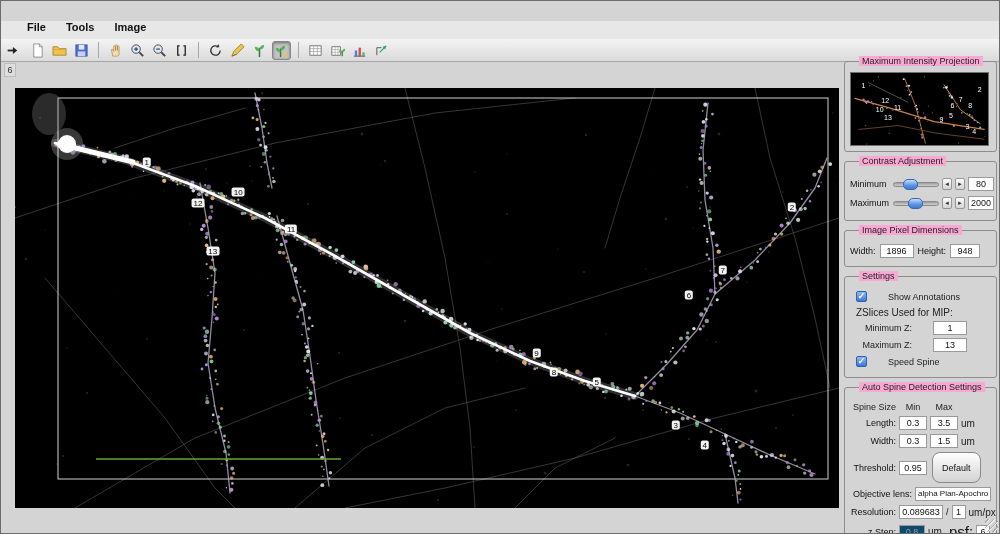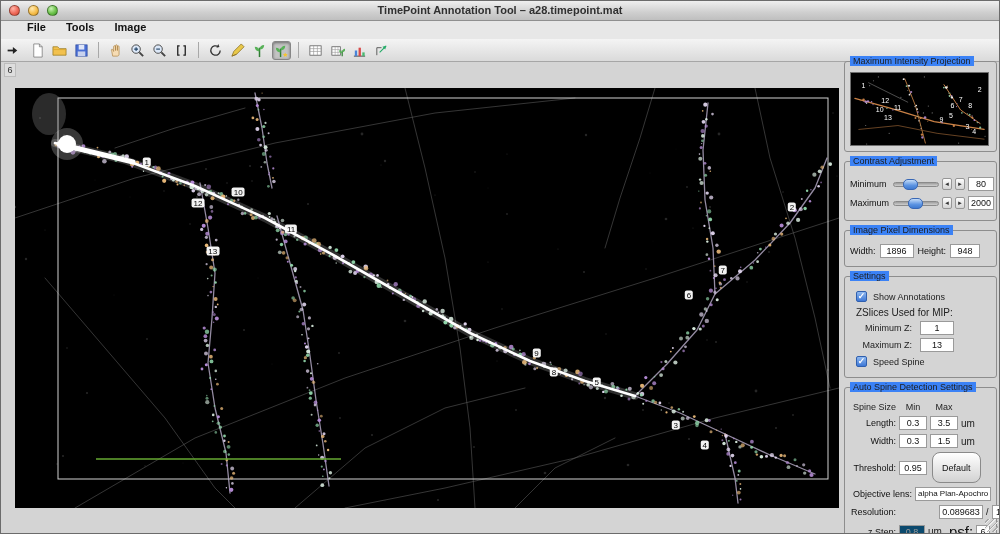--- a/index.html
+++ b/index.html
@@ -37,76 +37,68 @@
     color:#333;text-align:center;line-height:13px;border:1px solid #bdbdbd;background:#dedede;}
   
   .canvas{position:absolute;left:14px;top:87px;width:824px;height:420px;background:#000;cursor:crosshair;}
   #scene{position:absolute;left:0;top:0;width:100%;height:100%;z-index:1;}
   .annotation-layer{position:absolute;left:0;top:0;right:0;bottom:0;z-index:2;}
   .ann{position:absolute;transform:translate(-50%,-50%);background:rgba(255,255,255,.95);
     color:#000;font-size:8px;line-height:9px;padding:0 2px;border-radius:2px;cursor:pointer;}
   
   .sidebar{position:absolute;left:843px;top:60px;width:153px;bottom:4px;}
   .group{position:relative;border:1px solid #8d8d8d;border-radius:3px;margin-bottom:9px;padding:10px 5px 5px;}
-  .gtitle{position:absolute;top:-6px;left:5px;background:#3b82f6;padding:0 3px;font-size:9px;color:#1d1d1d;white-space:nowrap;}
+  .gtitle{position:absolute;top:-6px;left:14px;background:#f9a8d4;padding:0 3px;font-size:9px;color:#1d1d1d;white-space:nowrap;}
   .mip-thumb{position:relative;width:139px;height:74px;background:#000;border:1px solid #6e6e6e;cursor:pointer;}
   #mipscene{position:absolute;left:0;top:0;width:100%;height:100%;z-index:1;}
   .mip-ann-layer{position:absolute;left:0;top:0;right:0;bottom:0;z-index:2;}
   .mip-ann{position:absolute;transform:translate(-50%,-50%);color:#fff;font-size:7px;line-height:7px;}
   .slider-row{display:flex;align-items:center;gap:3px;margin:5px 0;font-size:9px;color:#111;}
   .slabel{flex:0 0 40px;}
   .groove{position:relative;flex:0 0 46px;height:5px;border:1px solid #8a8a8a;border-radius:3px;
     background:linear-gradient(#9d9d9d,#cfcfcf);cursor:pointer;}
   .thumb{position:absolute;top:-4px;width:15px;height:11px;border-radius:5px;cursor:grab;
     background:linear-gradient(#c4dcf8,#5b93e2 60%,#3f7ad0);border:1px solid #3867b5;}
   .arrow-btn{flex:0 0 10px;height:12px;font-size:6px;display:flex;align-items:center;justify-content:center;
     background:linear-gradient(#fdfdfd,#d4d4d4);border:1px solid #969696;border-radius:2px;color:#333;cursor:pointer;}
   .arrow-btn.left::before{content:"◄";}
   .arrow-btn.right::before{content:"►";}
   .valbox{display:inline-block;background:#fff;border:1px solid #9a9a9a;font-size:9px;color:#111;
     text-align:center;padding:1px 2px;min-width:26px;line-height:10px;}
   .valbox.disabled{background:#0c4a6e;color:#9b9b9b;}
   .dim-row{display:flex;align-items:center;gap:4px;font-size:9px;margin:3px 0;color:#111;}
-  .check-row{display:flex;align-items:center;gap:6px;margin:4px 0 5px 6px;font-size:9px;color:#222;}
+  .check-row{display:flex;align-items:center;gap:21px;margin:4px 0 5px 6px;font-size:9px;color:#222;}
   .checkbox{width:11px;height:11px;border-radius:2px;border:1px solid #2f5fae;cursor:pointer;
     background:linear-gradient(#8fb9f0,#3d77d6);display:inline-flex;align-items:center;justify-content:center;}
   .checkbox::after{content:"✓";color:#fff;font-size:9px;font-weight:bold;line-height:9px;}
   .plain-row{font-size:10px;margin:4px 0 3px 6px;color:#222;}
-  .z-row{display:flex;align-items:center;gap:8px;margin:3px 0;font-size:9px;color:#222;}
+  .z-row{display:flex;align-items:center;gap:21px;margin:3px 0;font-size:9px;color:#222;}
   .zlabel{flex:0 0 62px;text-align:right;}
   .z-row .valbox{min-width:34px;}
   .asd-row{display:flex;align-items:center;gap:3px;margin:4px 0;font-size:9px;color:#111;}
   .asd-label{flex:0 0 46px;text-align:right;}
   .asd-col{flex:0 0 28px;text-align:center;}
   .hdr{font-size:9px;color:#222;}
   .default-btn{margin-left:2px;height:31px;padding:0 9px;font-size:9px;font-family:"Liberation Sans",sans-serif;
     border:1px solid #8a8a8a;border-radius:8px;background:linear-gradient(#ffffff,#d2d2d2);cursor:pointer;color:#111;}
   .objlabel{flex:0 0 62px;text-align:right;}
   .objbox{flex:1;text-align:left;font-size:8px;white-space:nowrap;overflow:hidden;cursor:pointer;}
-  .resbox{min-width:44px;margin-left:40px;}
+  .resbox{min-width:44px;}
   .valbox.tiny{min-width:14px;}
   .unit{font-size:10px;color:#222;}
   .sep-slash{font-size:9px;}
   .psf-label{font-size:15px;margin-left:4px;}
   .resize-grip{position:absolute;right:1px;bottom:1px;width:13px;height:13px;cursor:nwse-resize;
     background:repeating-linear-gradient(135deg,transparent 0 2px,#aaa 2px 3px,#eee 3px 4px);}
 </style>
 </head>
 <body>
 
 <div class="window">
 
-  <div class="titlebar">
-    <div class="lights">
-      <span class="light red"></span>
-      <span class="light yellow"></span>
-      <span class="light green"></span>
-    </div>
-    <div class="title">TimePoint Annotation Tool – a28.timepoint.mat</div>
-  </div>
 
   <div class="menubar">
       <span class="menu-item">File</span>
       <span class="menu-item">Tools</span>
       <span class="menu-item">Image</span>
     </div>
 
   <div class="toolbar">
     <div class="tb-btn undock">
         <svg viewBox="0 0 16 16">

